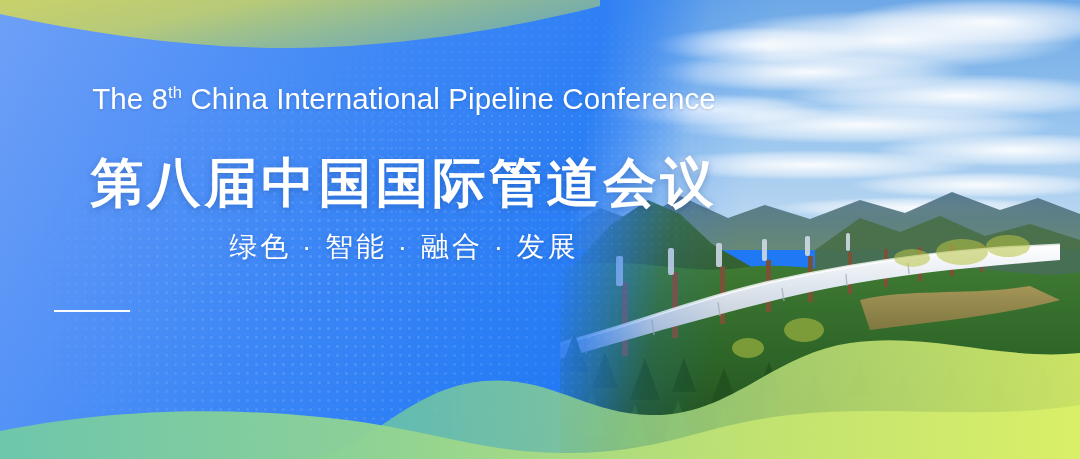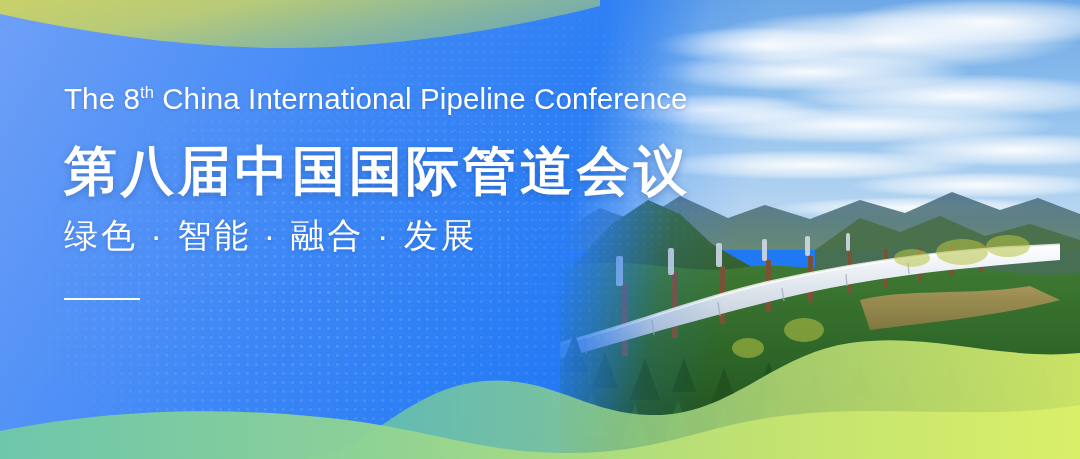--- a/index.html
+++ b/index.html
@@ -37,48 +37,48 @@
     mask-image:linear-gradient(100deg, rgba(0,0,0,0) 0px, rgba(0,0,0,0) 46px, rgba(0,0,0,.35) 92px, rgba(0,0,0,.85) 150px, #000 215px);
   }
   .photo svg{display:block;width:520px;height:459px;}
 
   
   .wave{position:absolute;pointer-events:none;}
   .wave-top{left:0;top:0;width:600px;height:90px;}
   .wave-bottom{left:0;bottom:0;width:1080px;height:150px;}
 
   
-  .text-block{position:absolute;left:64px;top:78px;width:700px;}
+  .text-block{position:absolute;left:54px;top:78px;width:700px;text-align:center;}
 
   .en-line{
     color:#ffffff;
     font-size:29.5px;
     line-height:42px;
     font-weight:400;
     letter-spacing:.1px;
     white-space:nowrap;
     text-shadow:0 1px 3px rgba(10,50,120,.22);
   }
   .en-line sup{font-size:.56em;vertical-align:super;line-height:0;}
 
   .cn-title{
-    margin-top:20px;
+    margin-top:32px;
     color:#ffffff;
     font-size:53px;
     line-height:62px;
     font-weight:700;
     letter-spacing:4px;
     white-space:nowrap;
     text-shadow:0 2px 7px rgba(10,50,120,.3);
   }
 
   .cn-sub{
     margin-top:12px;
     color:#ffffff;
-    font-size:34px;
+    font-size:28px;
     line-height:42px;
     font-weight:400;
     letter-spacing:3px;
     white-space:nowrap;
     text-shadow:0 1px 4px rgba(10,50,120,.25);
   }
 
   .rule{
     margin-top:42px;
     width:76px;height:2px;

